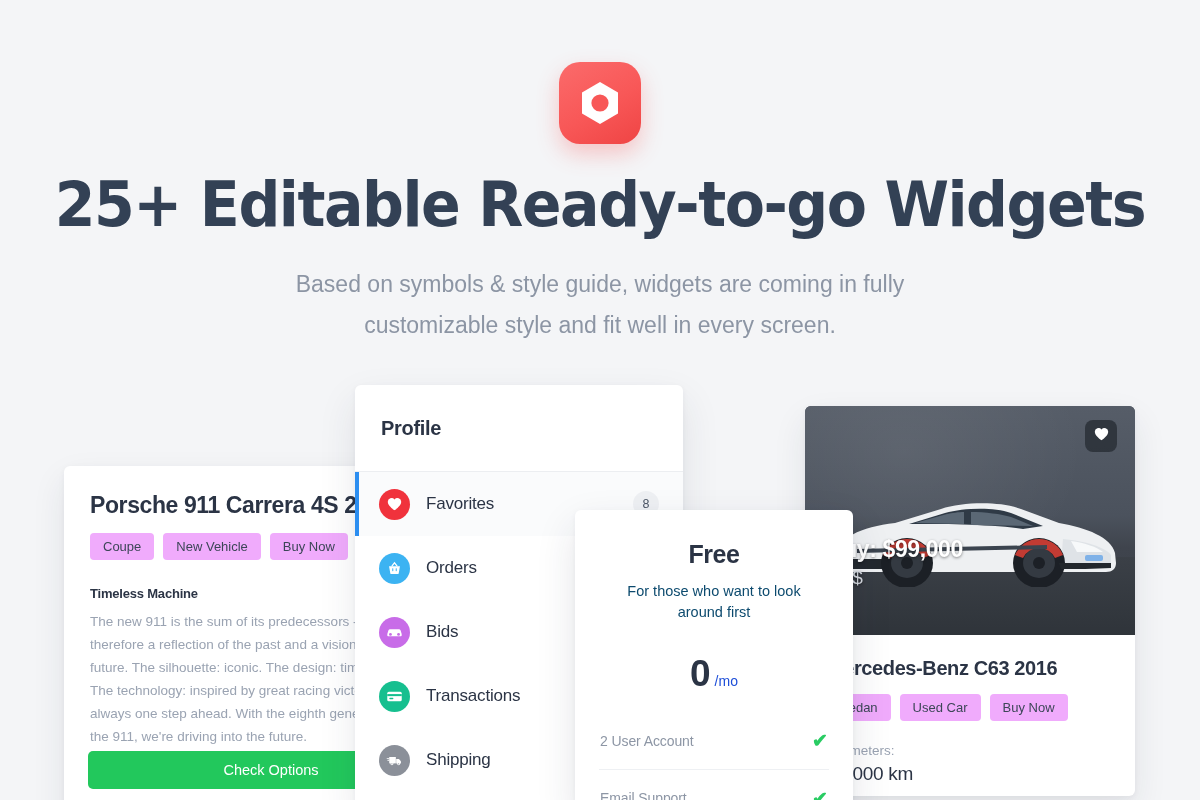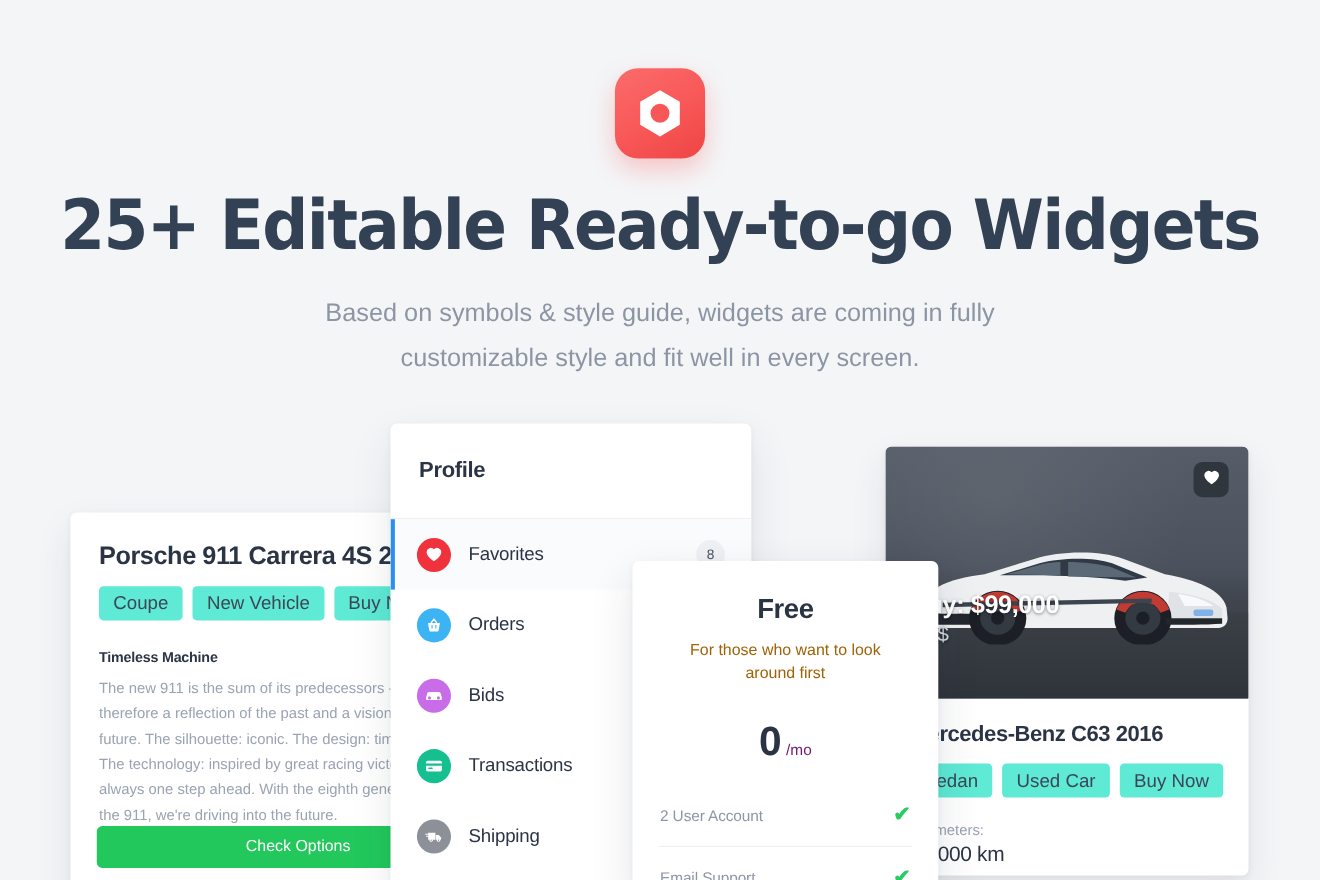--- a/index.html
+++ b/index.html
@@ -41,22 +41,22 @@
     box-shadow:0 14px 34px rgba(36,45,66,.09), 0 2px 6px rgba(36,45,66,.05);
     z-index:1;overflow:hidden;
   }
   #porsche-card .inner{padding:26px 26px 0 26px;}
   .car-title{
     font-size:23px;font-weight:700;color:#2b3445;letter-spacing:-.4px;
     white-space:nowrap;margin:0;
   }
   .tag-row{display:flex;gap:9px;margin-top:14px;white-space:nowrap;}
   .tag{
-    background:#5eead4;border-radius:4px;padding:7px 13px;
-    font-size:17px;color:#3c4657;line-height:1;white-space:nowrap;
+    background:#f0abfc;border-radius:4px;padding:7px 13px;
+    font-size:13px;color:#3c4657;line-height:1;white-space:nowrap;
   }
   .sub-head{
     font-size:13px;font-weight:700;color:#2b3445;margin:26px 0 0;
     letter-spacing:-.2px;
   }
   .body-copy{
     margin:10px 0 0;font-size:13.5px;line-height:1.70;color:#9aa3b2;
     width:330px;
   }
   .cta{
@@ -103,27 +103,27 @@
 
   
   #pricing-card{
     left:575px;top:510px;width:278px;height:300px;
     box-shadow:0 16px 40px rgba(36,45,66,.12), 0 2px 6px rgba(36,45,66,.05);
     z-index:3;overflow:hidden;
   }
   .price-inner{padding:30px 24px 0;text-align:center;}
   .plan-name{font-size:25px;font-weight:700;color:#2b3445;margin:0;letter-spacing:-.4px;}
   .plan-desc{
-    margin:12px auto 0;width:192px;font-size:14.5px;line-height:1.45;color:#a16207;
+    margin:12px auto 0;width:192px;font-size:14.5px;line-height:1.45;color:#0c4a6e;
   }
   .plan-price{
     margin-top:18px;display:flex;align-items:baseline;justify-content:center;gap:5px;
   }
   .plan-price .amt{font-size:37px;font-weight:700;color:#2b3445;line-height:1;letter-spacing:-1px;}
-  .plan-price .per{font-size:14px;color:#701a75;margin-top:32px;}
+  .plan-price .per{font-size:14px;color:#1d4ed8;margin-top:32px;}
   .feat-list{list-style:none;margin:20px 0 0;padding:0;}
   .feat{
     display:flex;align-items:center;height:57px;
     border-top:1px solid #eef0f3;font-size:14px;color:#8d96a5;
     padding:0 1px;box-sizing:border-box;
   }
   .feat:first-child{border-top:none;}
   .feat .fname{letter-spacing:-.1px;}
   .check{margin-left:auto;color:#29cc63;font-size:19px;line-height:1;font-weight:700;}
 

